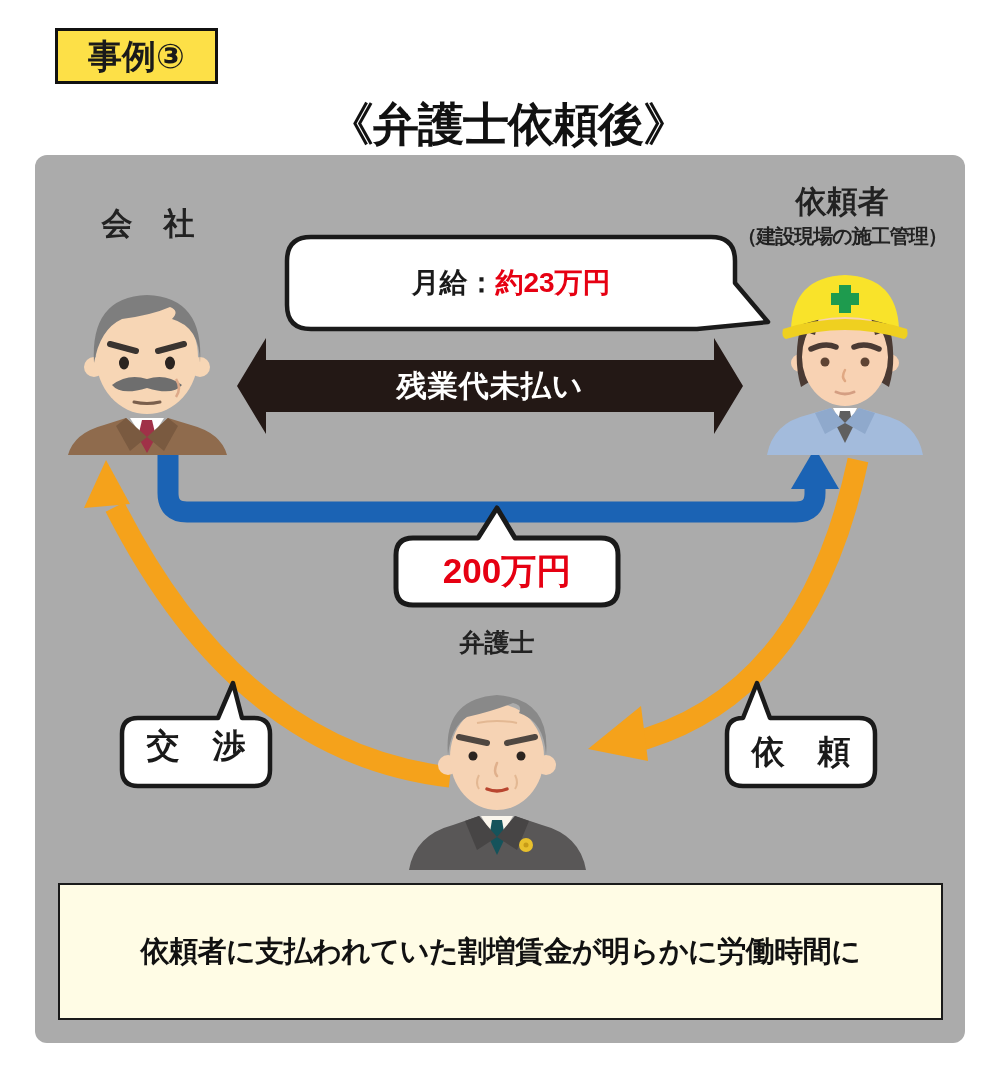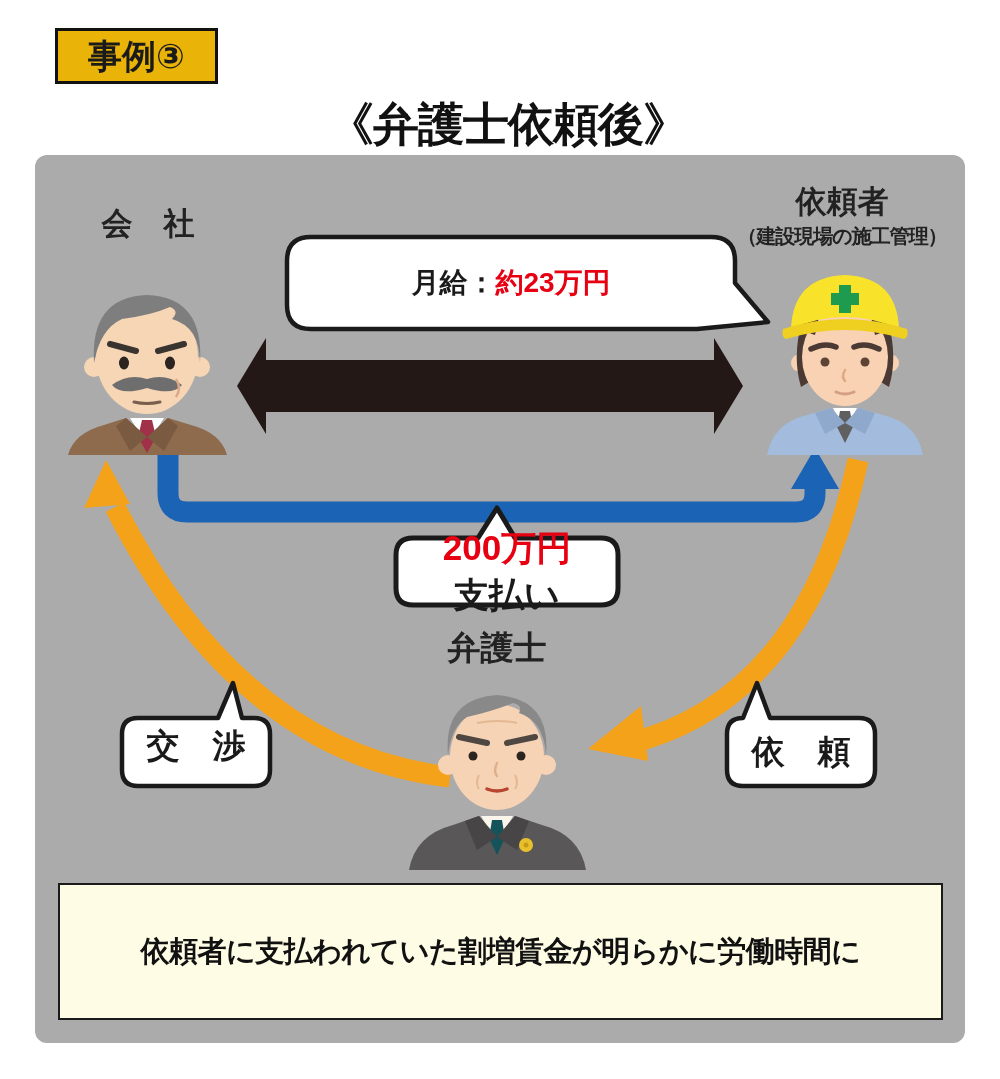--- a/index.html
+++ b/index.html
@@ -2,37 +2,37 @@
 <html><head>
 <meta charset="utf-8">
 <style>
   html,body{margin:0;padding:0;background:#ffffff;}
   .page{
     position:relative;width:1000px;height:1079px;background:#ffffff;overflow:hidden;
     font-family:"Liberation Sans","DejaVu Sans",sans-serif;color:#1A1A1A;
   }
   .case-badge{
     position:absolute;left:55px;top:28px;
-    border:3.5px solid #111;background:#eab308;
+    border:3.5px solid #111;background:#fde047;
     padding:8px 30px;font-size:34px;font-weight:bold;line-height:1;
   }
   .title{
     position:absolute;left:0;top:86px;width:100%;margin:8px;
     text-align:center;font-size:46px;font-weight:bold;letter-spacing:-1px;color:#111;
   }
   .panel{
     position:absolute;left:35px;top:155px;width:930px;height:888px;
     background:#ABABAB;border-radius:12px;
   }
   .connectors{position:absolute;left:0;top:0;width:930px;height:888px;}
   .actor-label{position:absolute;font-weight:bold;color:#222;text-align:center;}
   .company-label{left:33px;top:48px;width:160px;font-size:31px;}
   .client-label{left:677px;top:30px;width:260px;font-size:31px;line-height:34px;}
   .client-sub{font-size:20px;font-weight:bold;letter-spacing:-1px;display:block;font-family:Liberation Serif, serif;}
-  .lawyer-label{left:362px;top:471px;width:200px;font-size:33px;}
+  .lawyer-label{left:362px;top:471px;width:200px;font-size:25px;}
   .avatar{position:absolute;}
   .av-company{left:25px;top:130px;width:175px;height:170px;}
   .av-worker{left:720px;top:110px;width:180px;height:190px;}
   .av-lawyer{left:360px;top:520px;width:205px;height:195px;}
   .bubble-text{position:absolute;display:flex;flex-direction:row;align-items:center;justify-content:center;font-weight:bold;}
   .salary-text{left:252px;top:84px;width:448px;height:88px;font-size:28px;line-height:40px;}
   .salary-text .row{white-space:nowrap;}
   .red{color:#E60012;}
   .unpaid-label{left:231px;top:206px;width:448px;height:50px;position:absolute;display:flex;align-items:center;justify-content:center;color:#fff;font-size:30px;font-weight:bold;letter-spacing:1px;}
   .payment-text{left:361px;top:385px;width:222px;height:63px;font-size:35px;white-space:nowrap;flex-direction:column;}
@@ -151,24 +151,24 @@
     <div class="actor-label client-label">
       <span>依頼者</span>
       <span class="client-sub">（建設現場の施工管理）</span>
     </div>
     <div class="actor-label lawyer-label">弁護士</div>
 
     <div class="bubble-text salary-text">
       <div class="row"><span>月給：</span><span class="red">約23万円</span></div>
     </div>
 
+    <div class="unpaid-label">残業代未払い</div>
 
     <div class="bubble-text payment-text">
       <span class="red">200万円</span>
-        <span>支払い</span>
     </div>
 
     <div class="bubble-text negotiation-text">交　渉</div>
     <div class="bubble-text request-text">依　頼</div>
 
     <div class="summary">
       <div>依頼者に支払われていた割増賃金が明らかに労働時間に</div>
     </div>
 
   </div>

